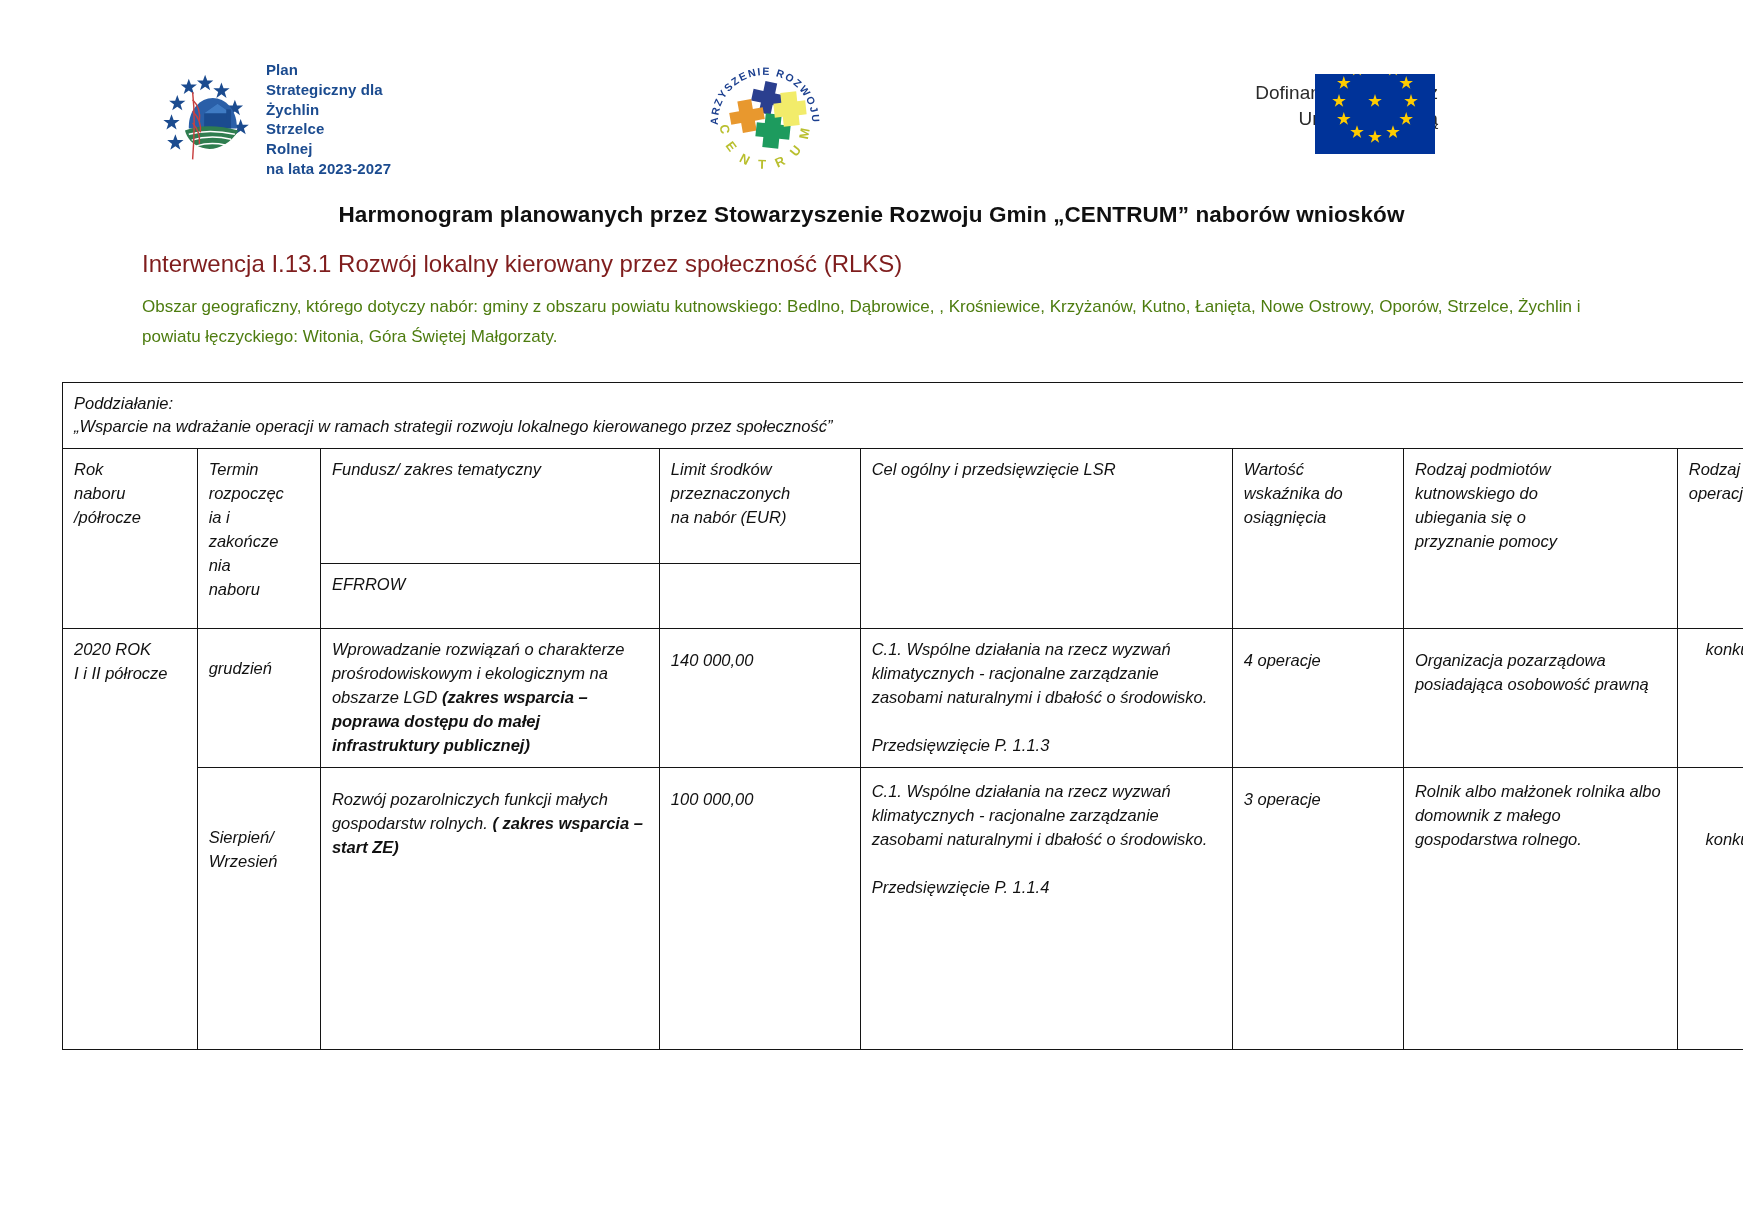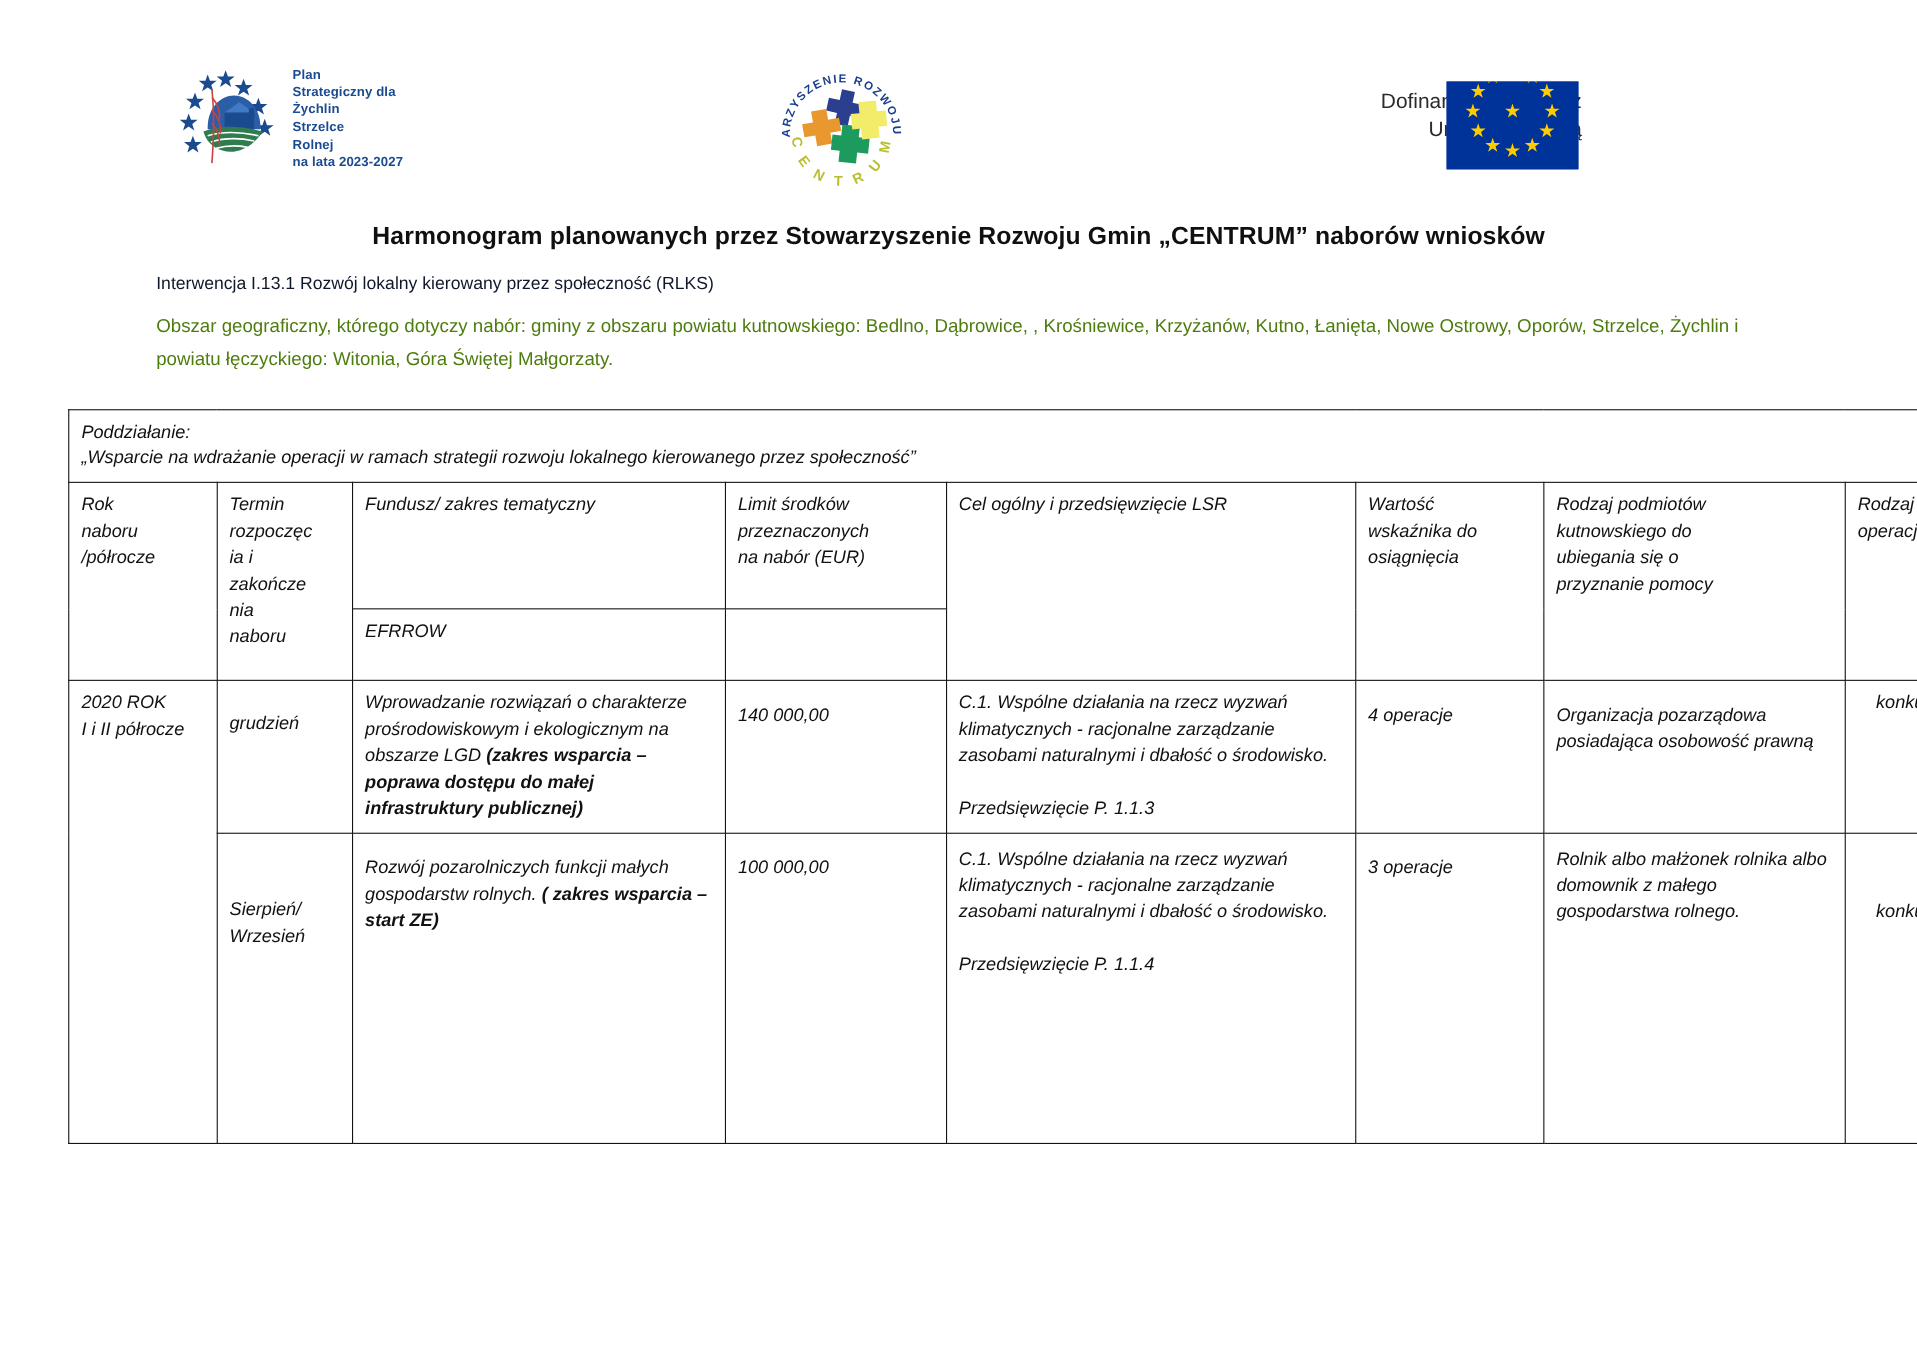--- a/index.html
+++ b/index.html
@@ -26,21 +26,21 @@
   .logo-psp {
     position: absolute;
     left: 160px;
     top: 8px;
     display: flex;
     align-items: center;
     gap: 10px;
   }
   .logo-psp-mark { width: 96px; height: 96px; }
   .logo-psp-text {
-    font-size: 12px;
+    font-size: 15px;
     line-height: 1.32;
     color: #1b4b8f;
     font-weight: 700;
     letter-spacing: .1px;
   }
   .logo-psp-text .yrs { font-weight: 700; }
 
   .logo-centrum {
     position: absolute;
     left: 700px;
@@ -80,22 +80,22 @@
     padding: 0 140px;
   }
   .doc-subtitle {
     text-align: center;
     font-size: 21px;
     font-weight: 400;
     color: #101010;
     margin-top: 18px;
   }
   .intervention {
-    font-size: 16px;
-    color: #0f172a;
+    font-size: 24px;
+    color: #7f1d1d;
     margin: 22px 0 0 142px;
   }
   .area-para {
     font-size: 17px;
     color: #4d7c0f;
     margin: 14px 0 0 142px;
     width: 1460px;
     line-height: 1.75;
   }
 

